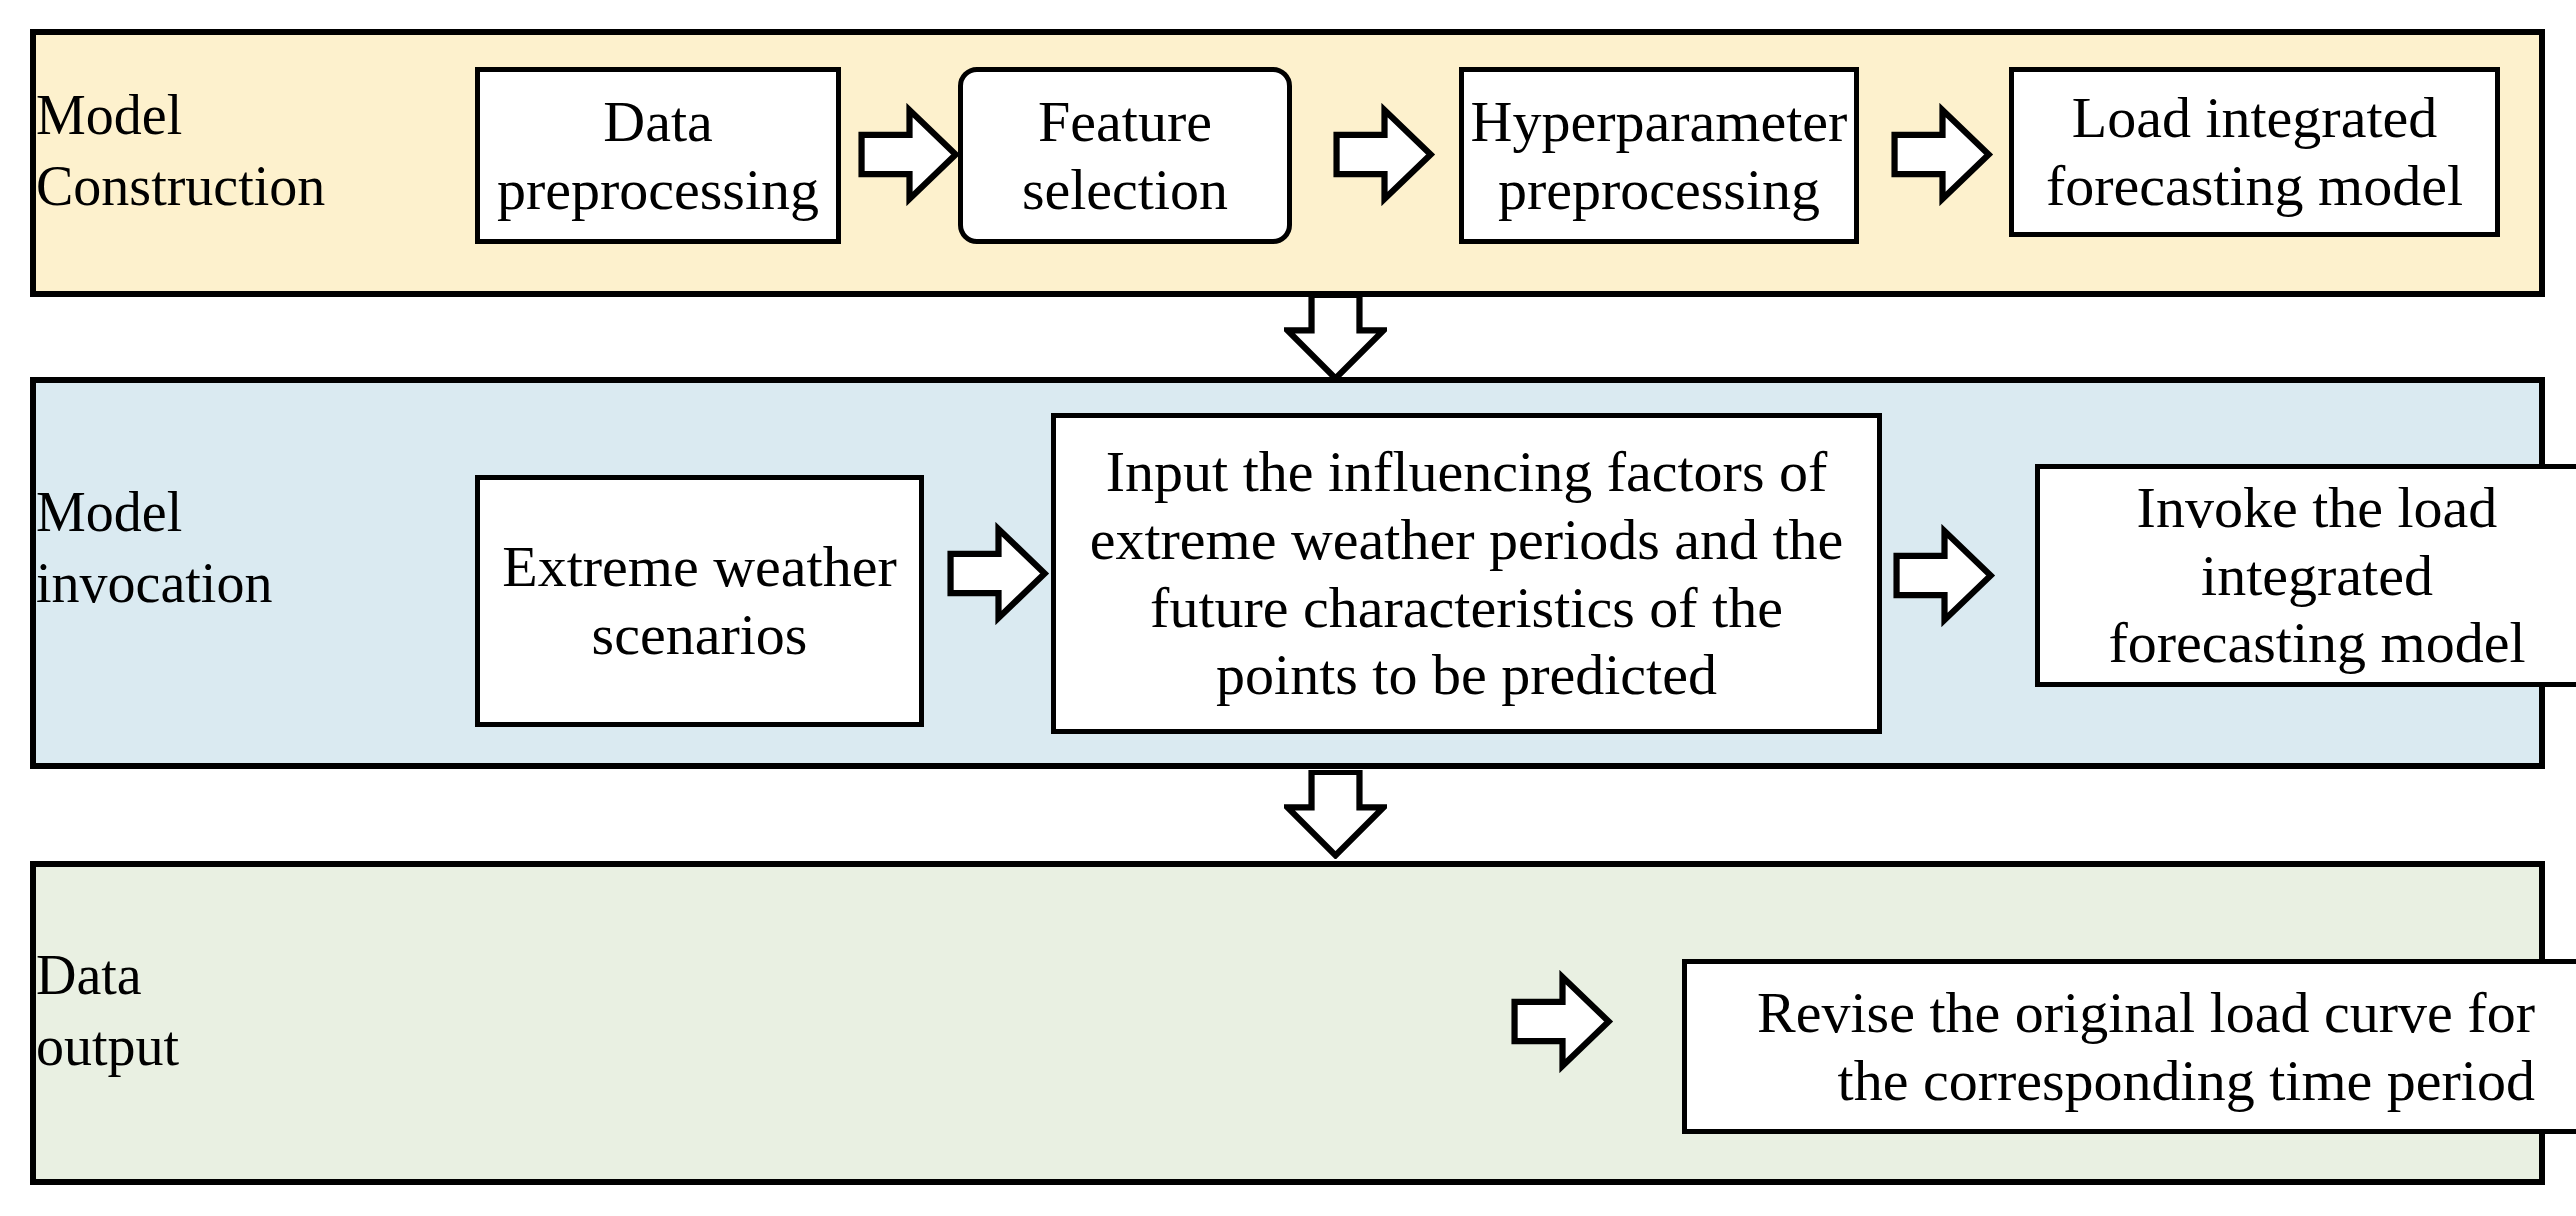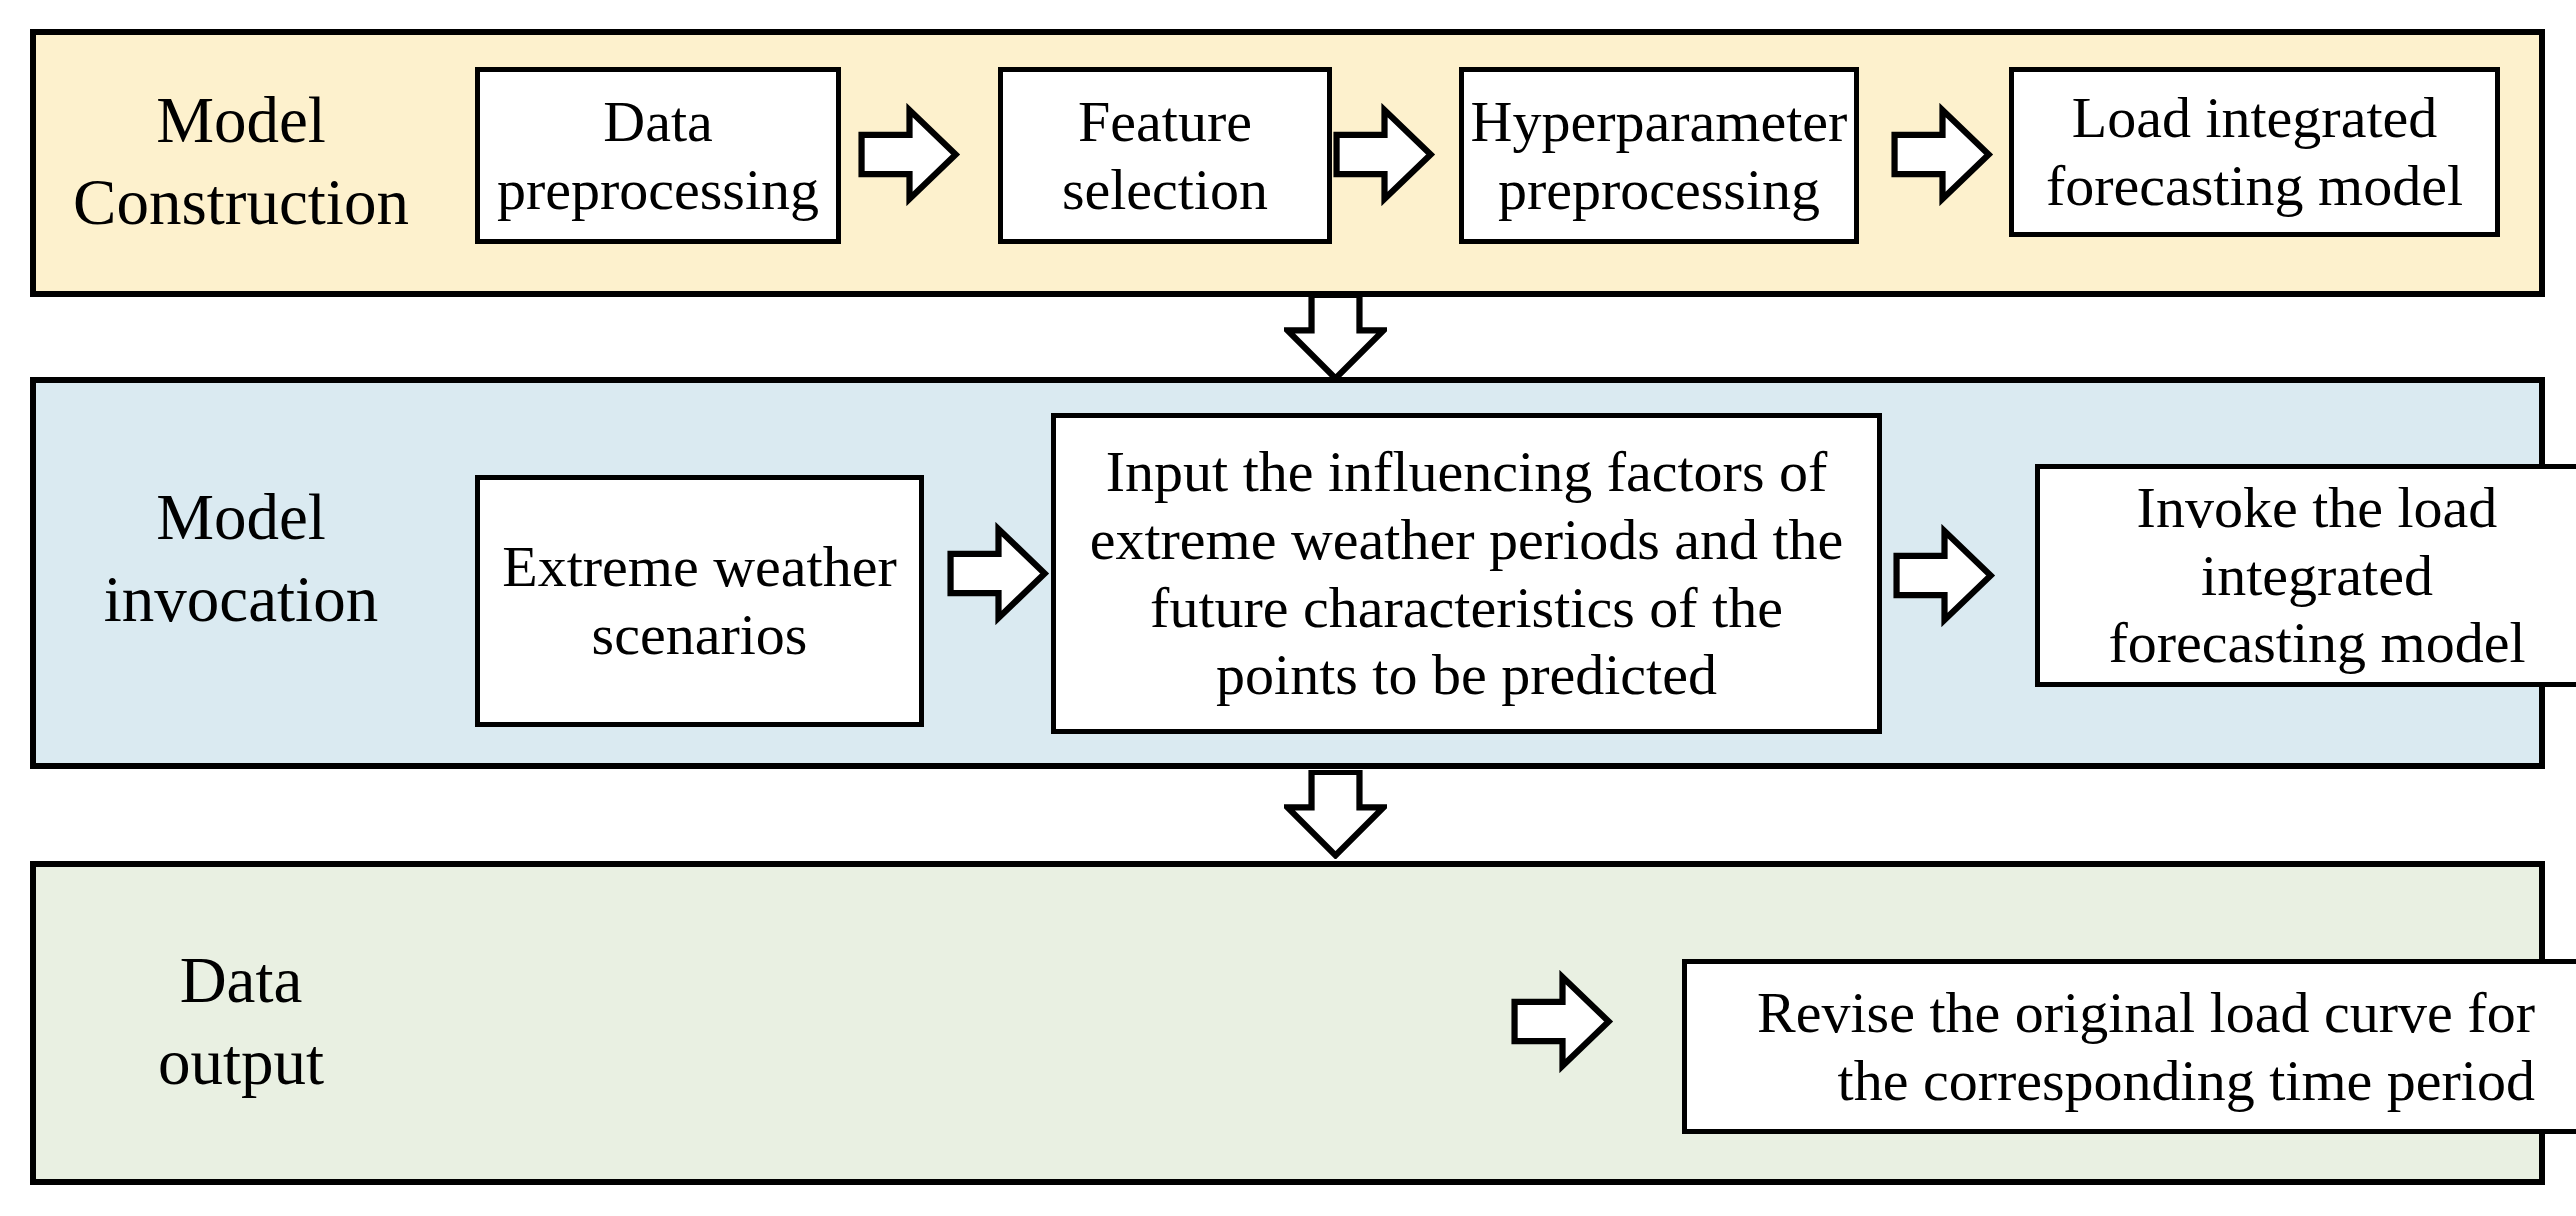--- a/index.html
+++ b/index.html
@@ -23,22 +23,21 @@
     border: 6.2px solid var(--border, #000);
     box-sizing: border-box;
   }
   .band-construction { top: 28.5px;  height: 268px; background: var(--band1-bg, #FDF1CD); }
   .band-invocation   { top: 377px; height: 392px; background: var(--band2-bg, #DAEAF1); }
   .band-output       { top: 861px; height: 324px; background: var(--band3-bg, #E9F0E2); }
 
   .band-label {
     position: absolute;
     width: 410px;
-    text-align: center;
-    font-size: 65px;
+    font-size: 56px;
     line-height: 1.26;
     white-space: pre-line;
   }
   .label-1 { left: 36px; top: 80px;  }
   .label-2 { left: 36px; top: 477px; }
   .label-3 { left: 36px; top: 940px;}
 
   .flow-box {
     position: absolute;
     background: var(--box-bg, #fff);
@@ -47,21 +46,21 @@
     display: flex;
     align-items: center;
     justify-content: center;
     text-align: center;
     font-size: 58px;
     line-height: 1.17;
     white-space: pre-line;
   }
   
   .box-preprocess { left: 475px;  top: 67px; width: 366px; height: 177px; }
-  .box-feature    { left: 998px; top: 67px; width: 334px; height: 177px; }
+  .box-feature    { left: 958px; top: 67px; width: 334px; height: 177px; border-radius: 19px; }
   .box-hyper      { left: 1459px; top: 67px; width: 400px; height: 177px; }
   .box-loadmodel  { left: 2009px; top: 67px; width: 491px; height: 170px; }
   
   .box-extreme { left: 475px;  top: 475px; width: 449px; height: 252px; }
   .box-input   { left: 1051px; top: 413px; width: 831px; height: 321px; }
   .box-invoke  { left: 2035px; top: 464px; width: 564px; height: 223px; }
   
   .box-generate { left: 471px;  top: 889px;  width: 965px; height: 268px; }
   .box-revise   { left: 1682px; top: 959px; width: 928px;  height: 175px; text-align: right; }
 

